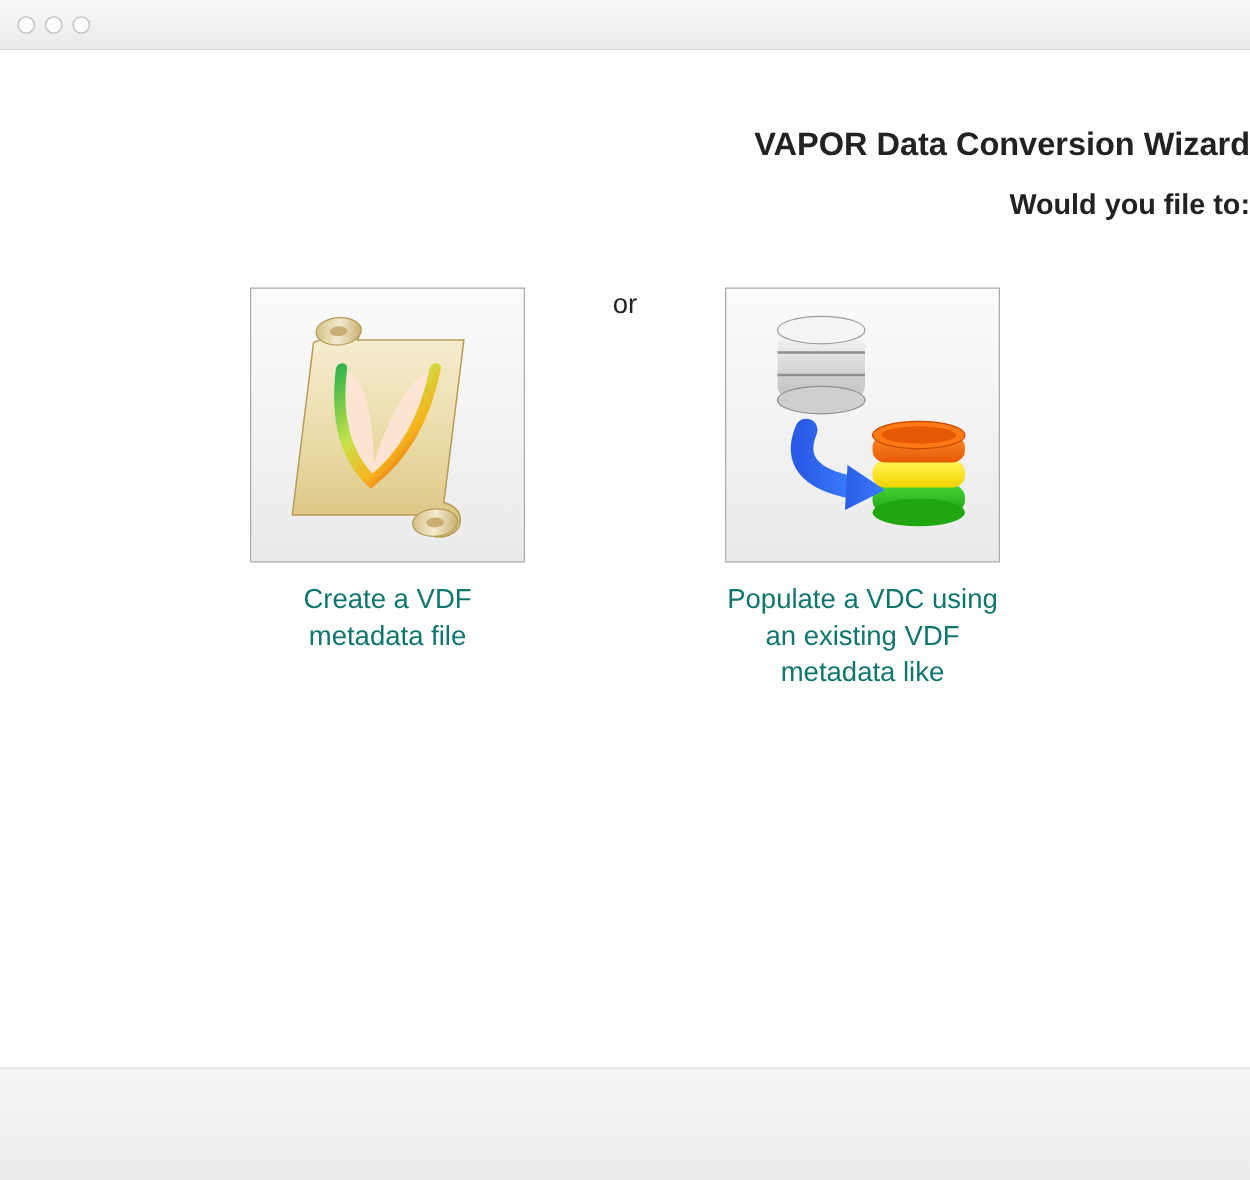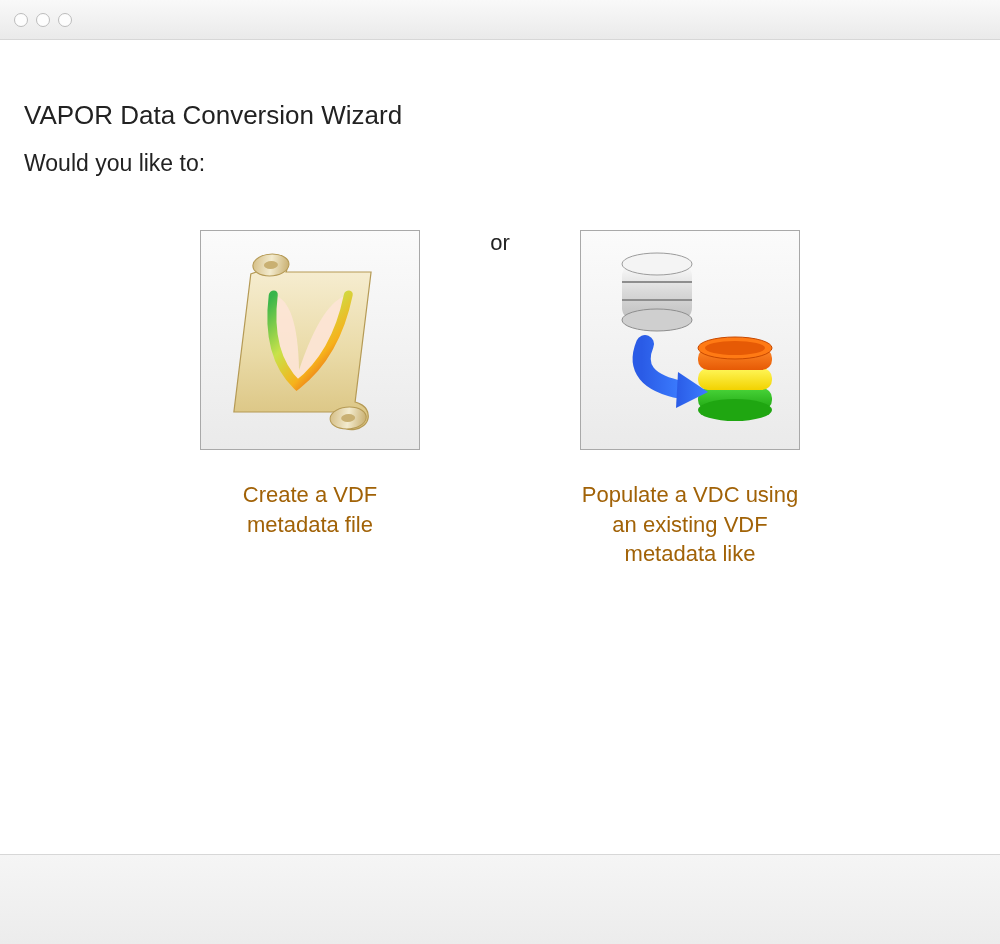--- a/index.html
+++ b/index.html
@@ -7,52 +7,52 @@
       font-family: "Lucida Grande", "Helvetica Neue", Arial, sans-serif;
       -webkit-font-smoothing: antialiased; background: #fff; }
     .titlebar { height: 40px; width: 100%;
       background: linear-gradient(#f9f9f9, #eaeaea);
       border-bottom: 1px solid #d7d7d7;
       display: flex; align-items: center; padding-left: 14px; }
     .tlbtn { width: 14px; height: 14px; border-radius: 50%;
       border: 1px solid #bcbcbc; background: #fdfdfd; margin-right: 8px; }
     .content { position: relative; width: 1000px; height: 814px;
       background: #ffffff; }
-    .heading { position: absolute; left: 0; right: 0; text-align: left;
-      color: #222; font-size: 26px; font-weight: 400; padding-left: 24px; }
+    .heading { position: absolute; left: 0; right: 0; text-align: right;
+      color: #222; font-size: 26px; font-weight: 700; padding-left: 24px; }
     .h1 { top: 60px; }
     .h2 { top: 110px; font-size: 23px; }
     .options { position: absolute; top: 190px; left: 0; right: 0;
       display: flex; justify-content: center; align-items: flex-start; }
     .opt-col { display: flex; flex-direction: column; align-items: center; }
     .iconbox { width: 220px; height: 220px; border: 1px solid #a9a9a9;
       background: linear-gradient(#fbfbfb 0%, #f1f1f1 60%, #eaeaea 100%);
       cursor: pointer; display: flex; align-items: center;
       justify-content: center; }
-    .opt-label { width: 220px; margin-top: 30px; text-align: center;
-      font-size: 22px; color: #a16207; line-height: 1.35; }
+    .opt-label { width: 220px; margin-top: 14px; text-align: center;
+      font-size: 22px; color: #0f766e; line-height: 1.35; }
     .or-col { width: 160px; text-align: center; font-size: 22px;
       color: #222; }
     .footer { position: absolute; left: 0; right: 0; bottom: 0;
       height: 90px; background: linear-gradient(#f5f5f5, #ececec);
       border-top: 1px solid #d7d7d7; }
   </style>
 </head>
 <body>
 
 <div class="titlebar">
   <div class="tlbtn"></div>
   <div class="tlbtn"></div>
   <div class="tlbtn"></div>
 </div>
 
 <div class="content">
 
   <div class="heading h1">VAPOR Data Conversion Wizard</div>
-  <div class="heading h2">Would you like to:</div>
+  <div class="heading h2">Would you file to:</div>
 
   <div class="options">
 
     <div class="opt-col">
       <div class="iconbox">
         <svg width="200" height="200" viewBox="0 0 200 200">
           <defs>
             <linearGradient id="parch" x1="0" y1="0" x2="0" y2="1">
               <stop offset="0" stop-color="#f8f0d8"></stop>
               <stop offset="0.55" stop-color="#eadba8"></stop>

